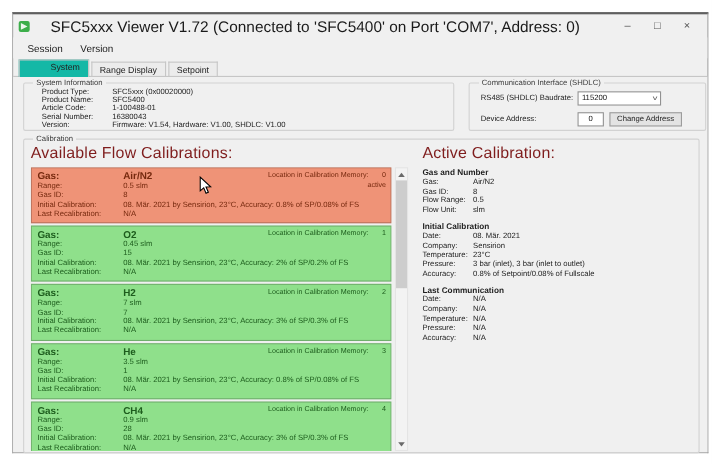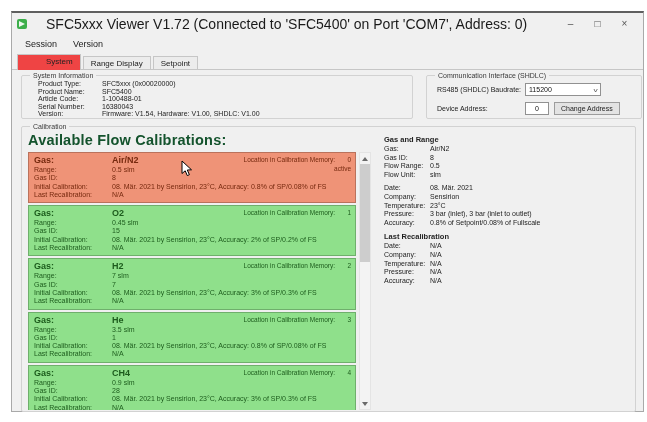--- a/index.html
+++ b/index.html
@@ -22,21 +22,21 @@
 
   
   .menubar { height:19px; display:flex; align-items:center; padding-left:5px; background:#f0f0f0; }
   .menu-item { font-size:9px; color:#222; padding:3px 8px; }
 
   
   .tabstrip { height:17px; display:flex; align-items:flex-end; padding-left:5px; position:relative; }
   .tabstrip::after { content:""; position:absolute; left:0; right:0; bottom:0; border-bottom:1px solid #c6c6c6; }
   .tab { font-size:8px; color:#222; background:#ececec; border:1px solid #c6c6c6; border-bottom:none;
          padding:2px 7px 2px 7px; margin-right:2px; position:relative; }
-  .tab.selected { background:#ef4444; padding-bottom:4px; z-index:2;padding-left:28px; }
+  .tab.selected { background:#14b8a6; padding-bottom:4px; z-index:2;padding-left:28px; }
 
   
   .content { position:absolute; left:0; top:57px; right:0; bottom:0; background:#f0f0f0; }
 
   fieldset.group { position:absolute; border:1px solid #d2d2d2; border-radius:2px; padding:1px 6px 2px 6px; overflow:hidden; }
   fieldset.group legend { font-size:7px; color:#3a3a3a; padding:0 3px; margin-left:2px; }
 
   .sysinfo { left:9px; top:2px; width:392px; height:47px; }
   .info-rows { padding-left:10px; }
   .kv { display:flex; font-size:7px; line-height:7.6px; color:#222; white-space:nowrap; }
@@ -54,21 +54,21 @@
   .addr-input { width:24px; height:13px; border:1px solid #919191; background:#fff; font-size:7px;
                 text-align:center; font-family:"Liberation Sans",sans-serif; color:#111; }
   .btn { height:13px; margin-left:5px; background:#e3e3e3; border:1px solid #9c9c9c; font-size:7px;
          color:#222; padding:0 6px; font-family:"Liberation Sans",sans-serif; }
 
   .calib { left:9px; top:53px; width:615px; height:289px; }
   .calib-inner { display:flex; height:100%; }
   .left-col { width:344px; flex:none; }
   .right-col { flex:1; margin-left:12px; min-width:0; }
 
-  .big-heading { font-size:14.5px; font-weight:bold; color:#14532d; letter-spacing:.2px; margin:1px 0 4px 0; white-space:nowrap; }
+  .big-heading { font-size:14.5px; font-weight:normal; color:#7f1d1d; letter-spacing:.2px; margin:1px 0 4px 0; white-space:nowrap; }
 
   .cards-area { display:flex; }
   .cards { width:328px; height:258px; overflow:hidden; flex:none; }
   .card { position:relative; border:1px solid rgba(0,0,0,.22); padding:2px 5px 3px 5px; margin-bottom:2px; }
   .card.orange { background:var(--active-card-bg,#ef9377); color:var(--active-card-text,#76290e); }
   .card.green  { background:var(--card-bg,#8fe08b);  color:var(--card-text,#1d5c1d); }
   .card .hdr { display:flex; line-height:11px; }
   .card .hdr .lbl, .card .hdr .gasname { font-weight:bold; font-size:9px; }
   .card .lbl { width:78px; flex:none; }
   .card .row { display:flex; font-size:7px; line-height:8.3px; white-space:nowrap; }
@@ -311,43 +311,45 @@
                   </div>
                 <div class="sb-thumb"></div>
                 <div class="sb-track"></div>
                 <div class="sb-btn">
                     <span class="arrow-down"></span>
                   </div>
               </div>
             </div>
           </div>
           <div class="right-col">
+            <div class="big-heading">Active Calibration:</div>
             <div id="active-sections">
                 <div class="acal-section">
-                  <div class="acal-title">Gas and Range</div>
+                  <div class="acal-title">Gas and Number</div>
                   <div class="acal-rows">
                     <div class="kv">
                       <span class="k">Gas:</span>
                       <span class="v">Air/N2</span>
                     </div>
                     <div class="kv">
                       <span class="k">Gas ID:</span>
                       <span class="v">8</span>
                     </div>
                     <div class="kv">
                       <span class="k">Flow Range:</span>
                       <span class="v">0.5</span>
                     </div>
                     <div class="kv">
                       <span class="k">Flow Unit:</span>
                       <span class="v">slm</span>
                     </div>
                   </div>
                 </div>
                 <div class="acal-section">
+                  <div class="acal-title">Initial Calibration</div>
                   <div class="acal-rows">
                     <div class="kv">
                       <span class="k">Date:</span>
                       <span class="v">08. Mär. 2021</span>
                     </div>
                     <div class="kv">
                       <span class="k">Company:</span>
                       <span class="v">Sensirion</span>
                     </div>
                     <div class="kv">
@@ -358,21 +360,21 @@
                       <span class="k">Pressure:</span>
                       <span class="v">3 bar (inlet), 3 bar (inlet to outlet)</span>
                     </div>
                     <div class="kv">
                       <span class="k">Accuracy:</span>
                       <span class="v">0.8% of Setpoint/0.08% of Fullscale</span>
                     </div>
                   </div>
                 </div>
                 <div class="acal-section">
-                  <div class="acal-title">Last Recalibration</div>
+                  <div class="acal-title">Last Communication</div>
                   <div class="acal-rows">
                     <div class="kv">
                       <span class="k">Date:</span>
                       <span class="v">N/A</span>
                     </div>
                     <div class="kv">
                       <span class="k">Company:</span>
                       <span class="v">N/A</span>
                     </div>
                     <div class="kv">

